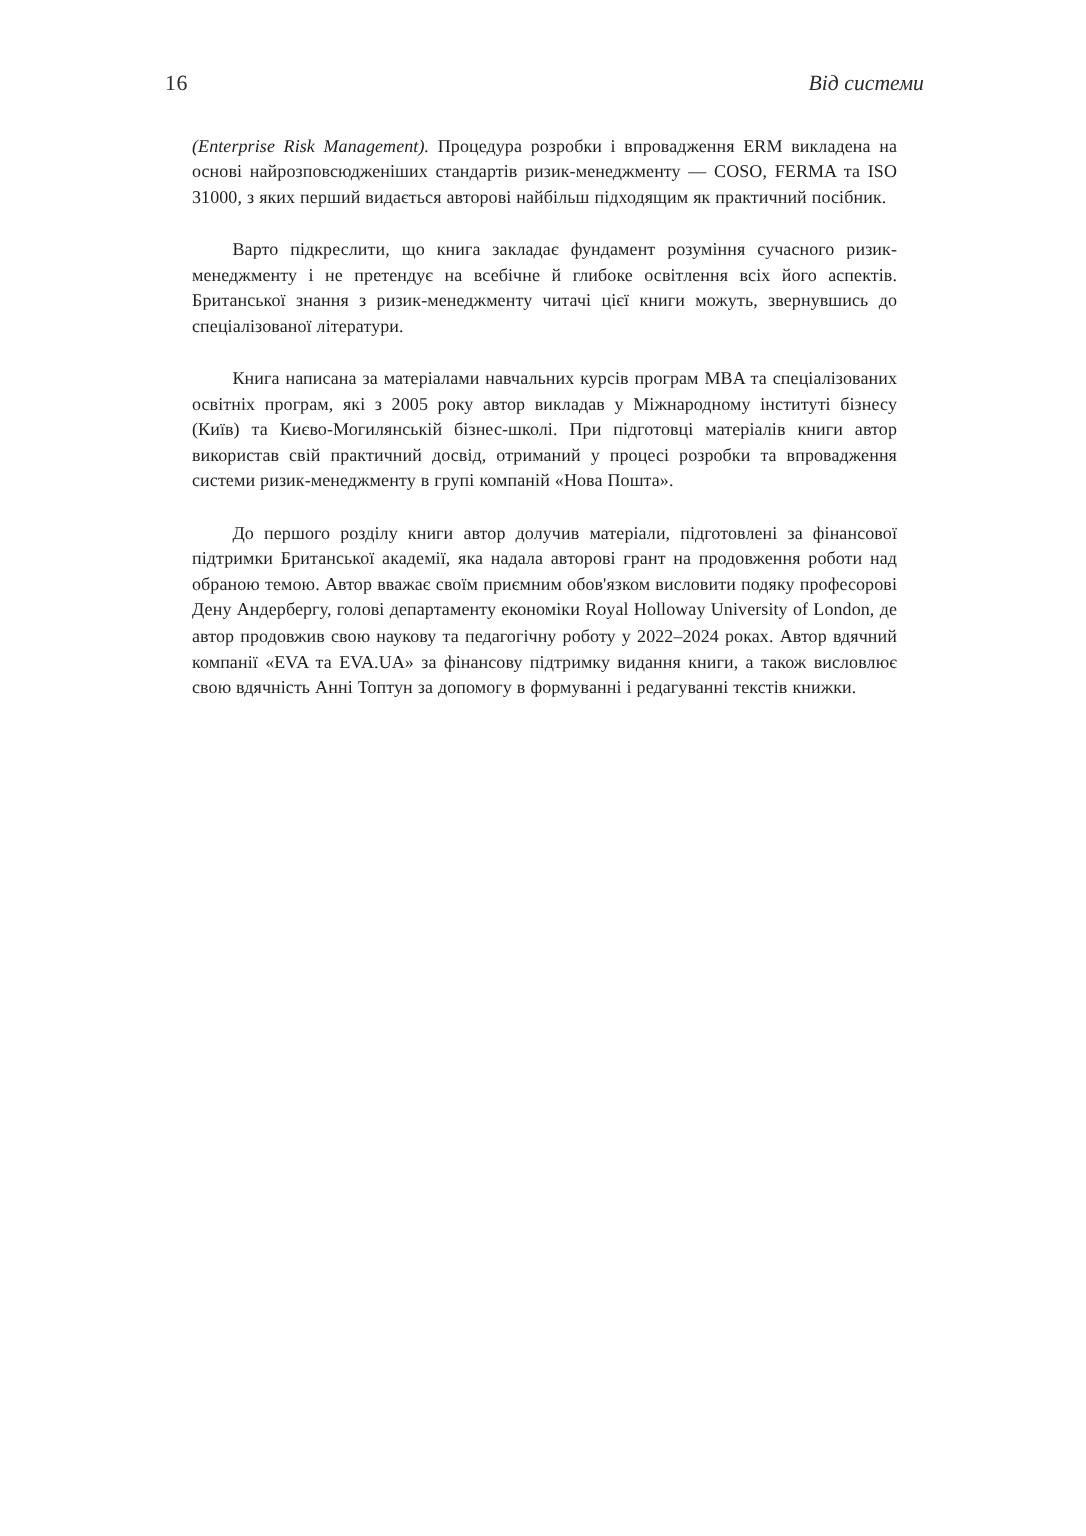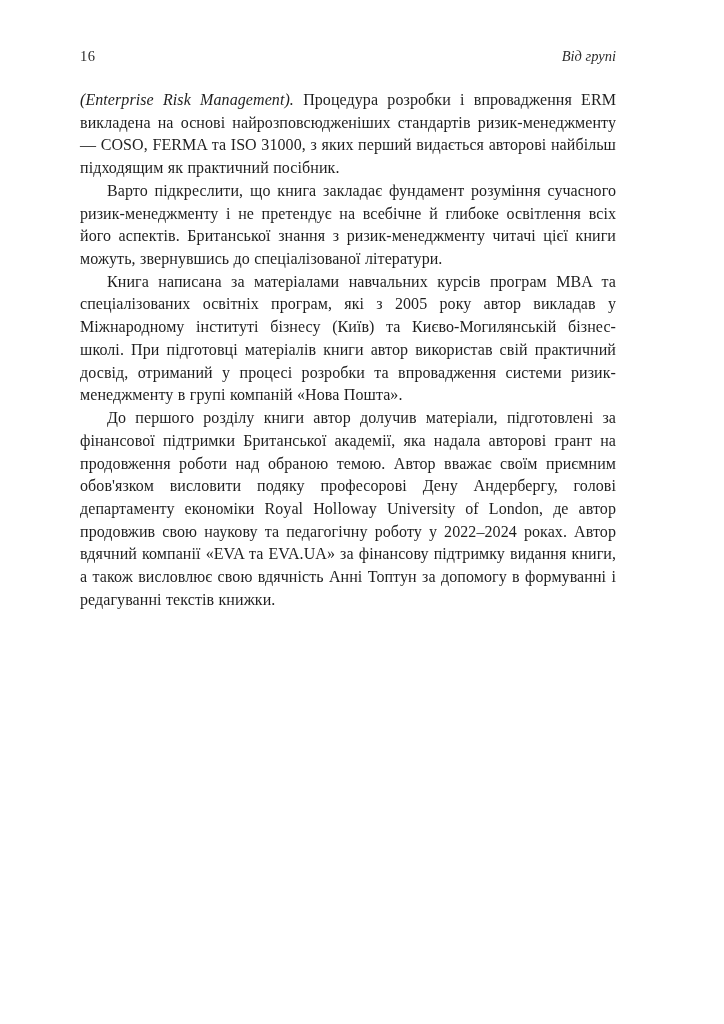--- a/index.html
+++ b/index.html
@@ -11,61 +11,61 @@
     width: 724px;
     height: 1024px;
     font-family: "Liberation Serif", "DejaVu Serif", serif;
     color: #1e1e1e;
     -webkit-font-smoothing: antialiased;
   }
   .page {
     box-sizing: border-box;
     width: 724px;
     height: 996px;
-    padding: 48px 108px 40px 80px;
+    padding: 48px 108px 40px 110px;
     background: #ffffff;
   }
   .running-head {
     display: flex;
     justify-content: space-between;
     align-items: baseline;
     font-size: 14.5px;
     color: #2b2b2b;
     margin-bottom: 24px;
   }
   .running-head .folio {
     letter-spacing: 0.03em;
   }
   .running-head .rh-title {
     font-style: italic;
   }
   .body-text p {
-    margin: 0;
-    font-size: 16px;
+    margin: 18px;
+    font-size: 12px;
     line-height: 1.42;
     text-align: justify;
     letter-spacing: 0.005em;
     word-spacing: 0.02em;
     hyphens: auto;
   }
   .body-text p.indent {
     text-indent: 27px;
   }
   .italic {
     font-style: italic;
   }
 </style>
 </head>
 <body>
 
 <div class="page">
 
   <header class="running-head">
     <span class="folio">16</span>
-    <span class="rh-title">Від групі</span>
+    <span class="rh-title">Від системи</span>
   </header>
 
   <main class="body-text">
 
     <p><span class="italic">(Enterprise Risk Management).</span><span> Процедура розробки і впровадження ERM викладена на основі найрозповсюдженіших стандартів ризик-менеджменту — COSO, FERMA та ISO 31000, з яких перший видається авторові найбільш підходящим як практичний посібник.</span></p>
 
     <p class="indent">Варто підкреслити, що книга закладає фундамент розуміння сучасного ризик-менеджменту і не претендує на всебічне й глибоке освітлення всіх його аспектів. Британської знання з ризик-менеджменту читачі цієї книги можуть, звернувшись до спеціалізованої літератури.</p>
 
     <p class="indent">Книга написана за матеріалами навчальних курсів програм MBA та спеціалізованих освітніх програм, які з 2005 року автор викладав у Міжнародному інституті бізнесу (Київ) та Києво-Могилянській бізнес-школі. При підготовці матеріалів книги автор використав свій практичний досвід, отриманий у процесі розробки та впровадження системи ризик-менеджменту в групі компаній «Нова Пошта».</p>
 

